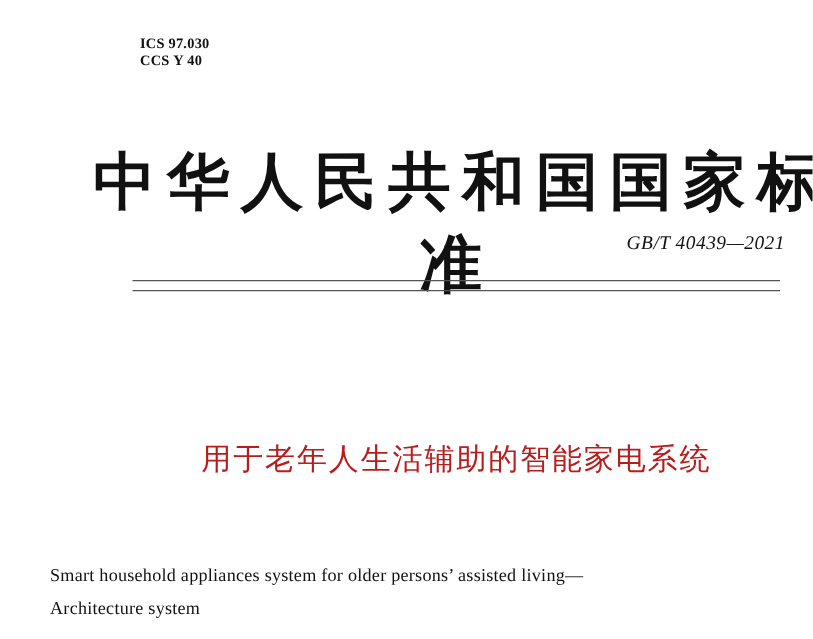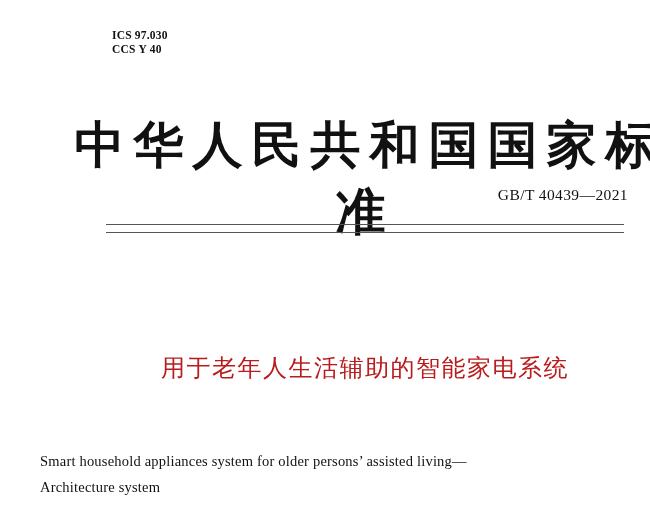--- a/index.html
+++ b/index.html
@@ -76,20 +76,21 @@
 
   
   .std-number {
     position: absolute;
     right: 62px;
     top: 186px;
     font-family: "Liberation Serif", serif;
     font-size: 15.5px;
     color: #111;
     letter-spacing: 0.4px;
+    font-style: italic;
   }
 
   
   .rule {
     position: absolute;
     left: 66px;
     width: 518px;
     border-top: 1px solid #555;
   }
   .rule-top { top: 224px; }

